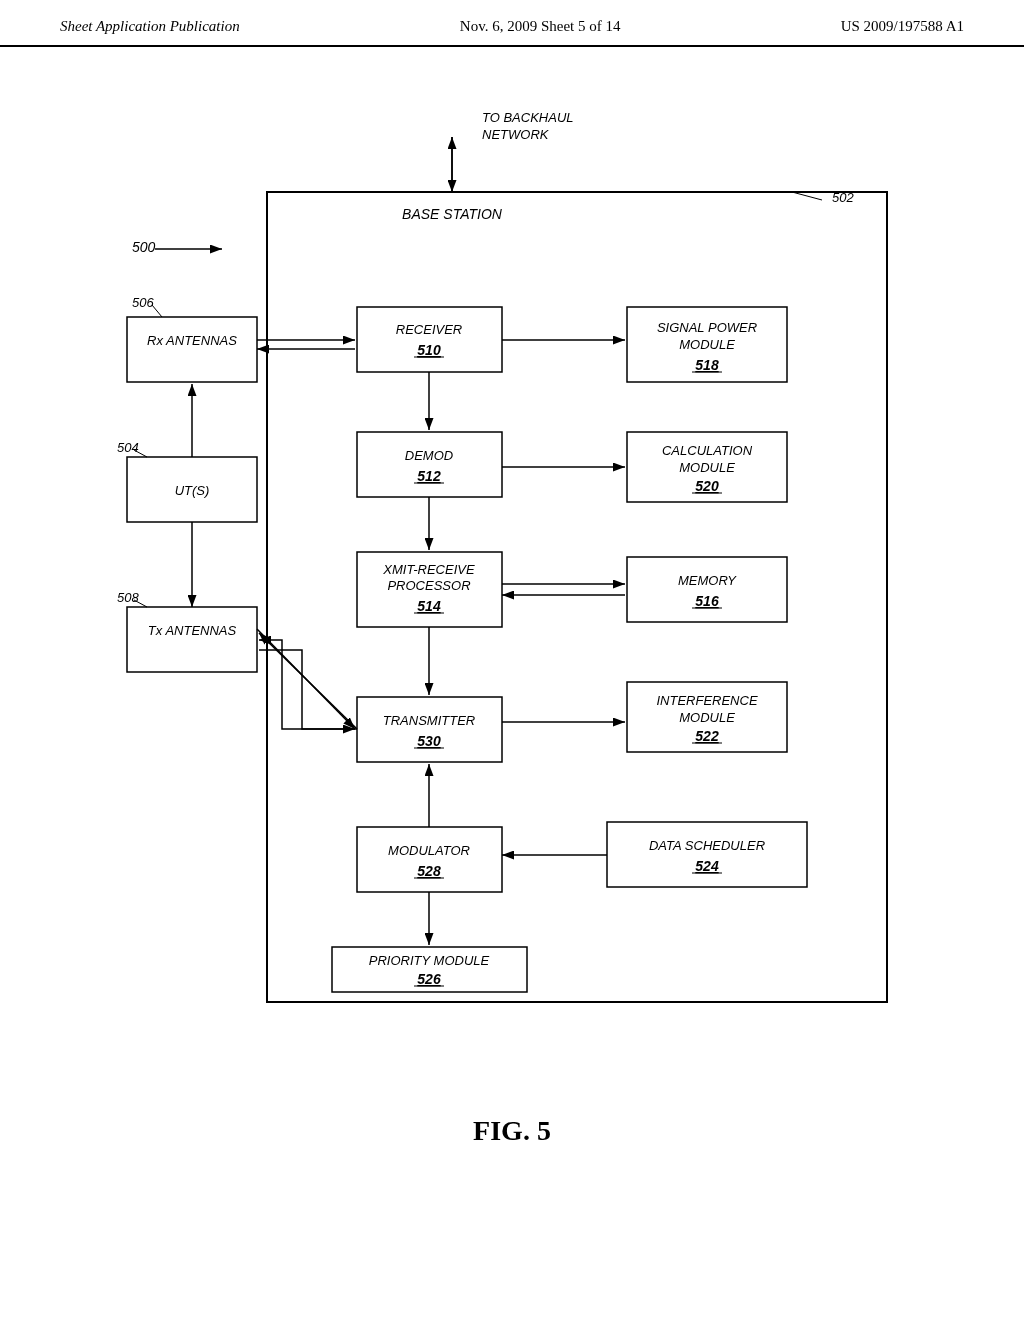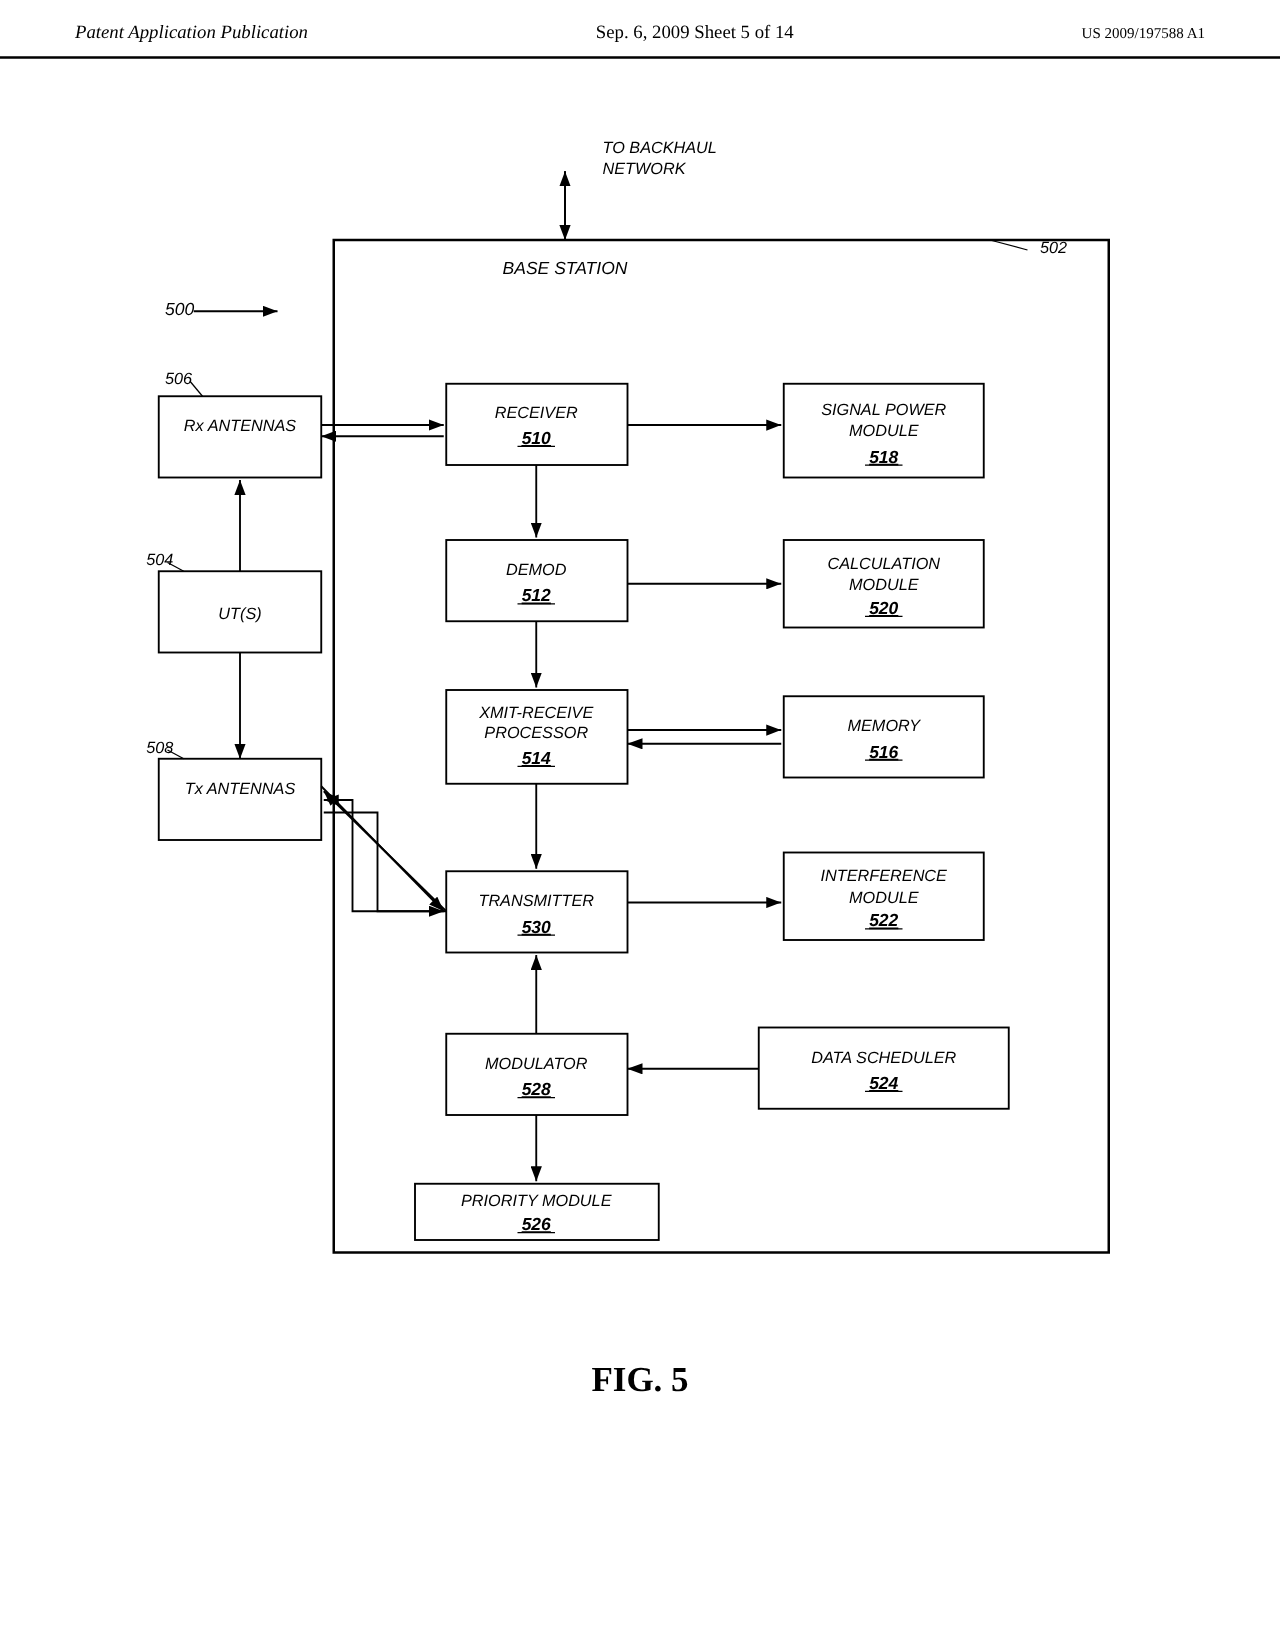--- a/index.html
+++ b/index.html
@@ -15,50 +15,50 @@
     .header {
       display: flex;
       justify-content: space-between;
       align-items: center;
       padding: 18px 60px 10px 60px;
       border-bottom: 2px solid #000;
       margin-bottom: 10px;
     }
     .header-left { font-size: 15px; font-style: italic; }
     .header-center { font-size: 15px; }
-    .header-right { font-size: 12px; text-align: center; }
+    .header-right { font-size: 15px; text-align: center; }
 
     
     .diagram-area {
       position: relative;
       width: 100%;
       padding: 20px 60px;
       font-style: italic;
     }
 
     svg {
       display: block;
       margin: 0 auto;
     }
 
     
     .fig-label {
       text-align: center;
       font-size: 28px;
       font-weight: bold;
-      margin-top: 12px;
+      margin-top: 38px;
       padding-bottom: 30px;
     }
   </style>
 </head>
 <body>
 
 <div class="header">
-  <span class="header-left">Patent Application Publication</span>
-  <span class="header-center">Sep. 6, 2009    Sheet 5 of 14</span>
+  <span class="header-left">Sheet Application Publication</span>
+  <span class="header-center">Nov. 6, 2009    Sheet 5 of 14</span>
   <span class="header-right">US 2009/197588 A1</span>
 </div>
 
 <div class="diagram-area">
   <svg width="900" height="980" viewBox="0 0 900 980" xmlns="http://www.w3.org/2000/svg">
 
     <line x1="390" y1="60" x2="390" y2="115" stroke="#000" stroke-width="1.5" marker-end="url(#arrowhead)"></line>
     <text x="420" y="45" font-family="Arial, sans-serif" font-size="13" text-anchor="start">TO BACKHAUL</text>
     <text x="420" y="62" font-family="Arial, sans-serif" font-size="13" text-anchor="start">NETWORK</text>
 

